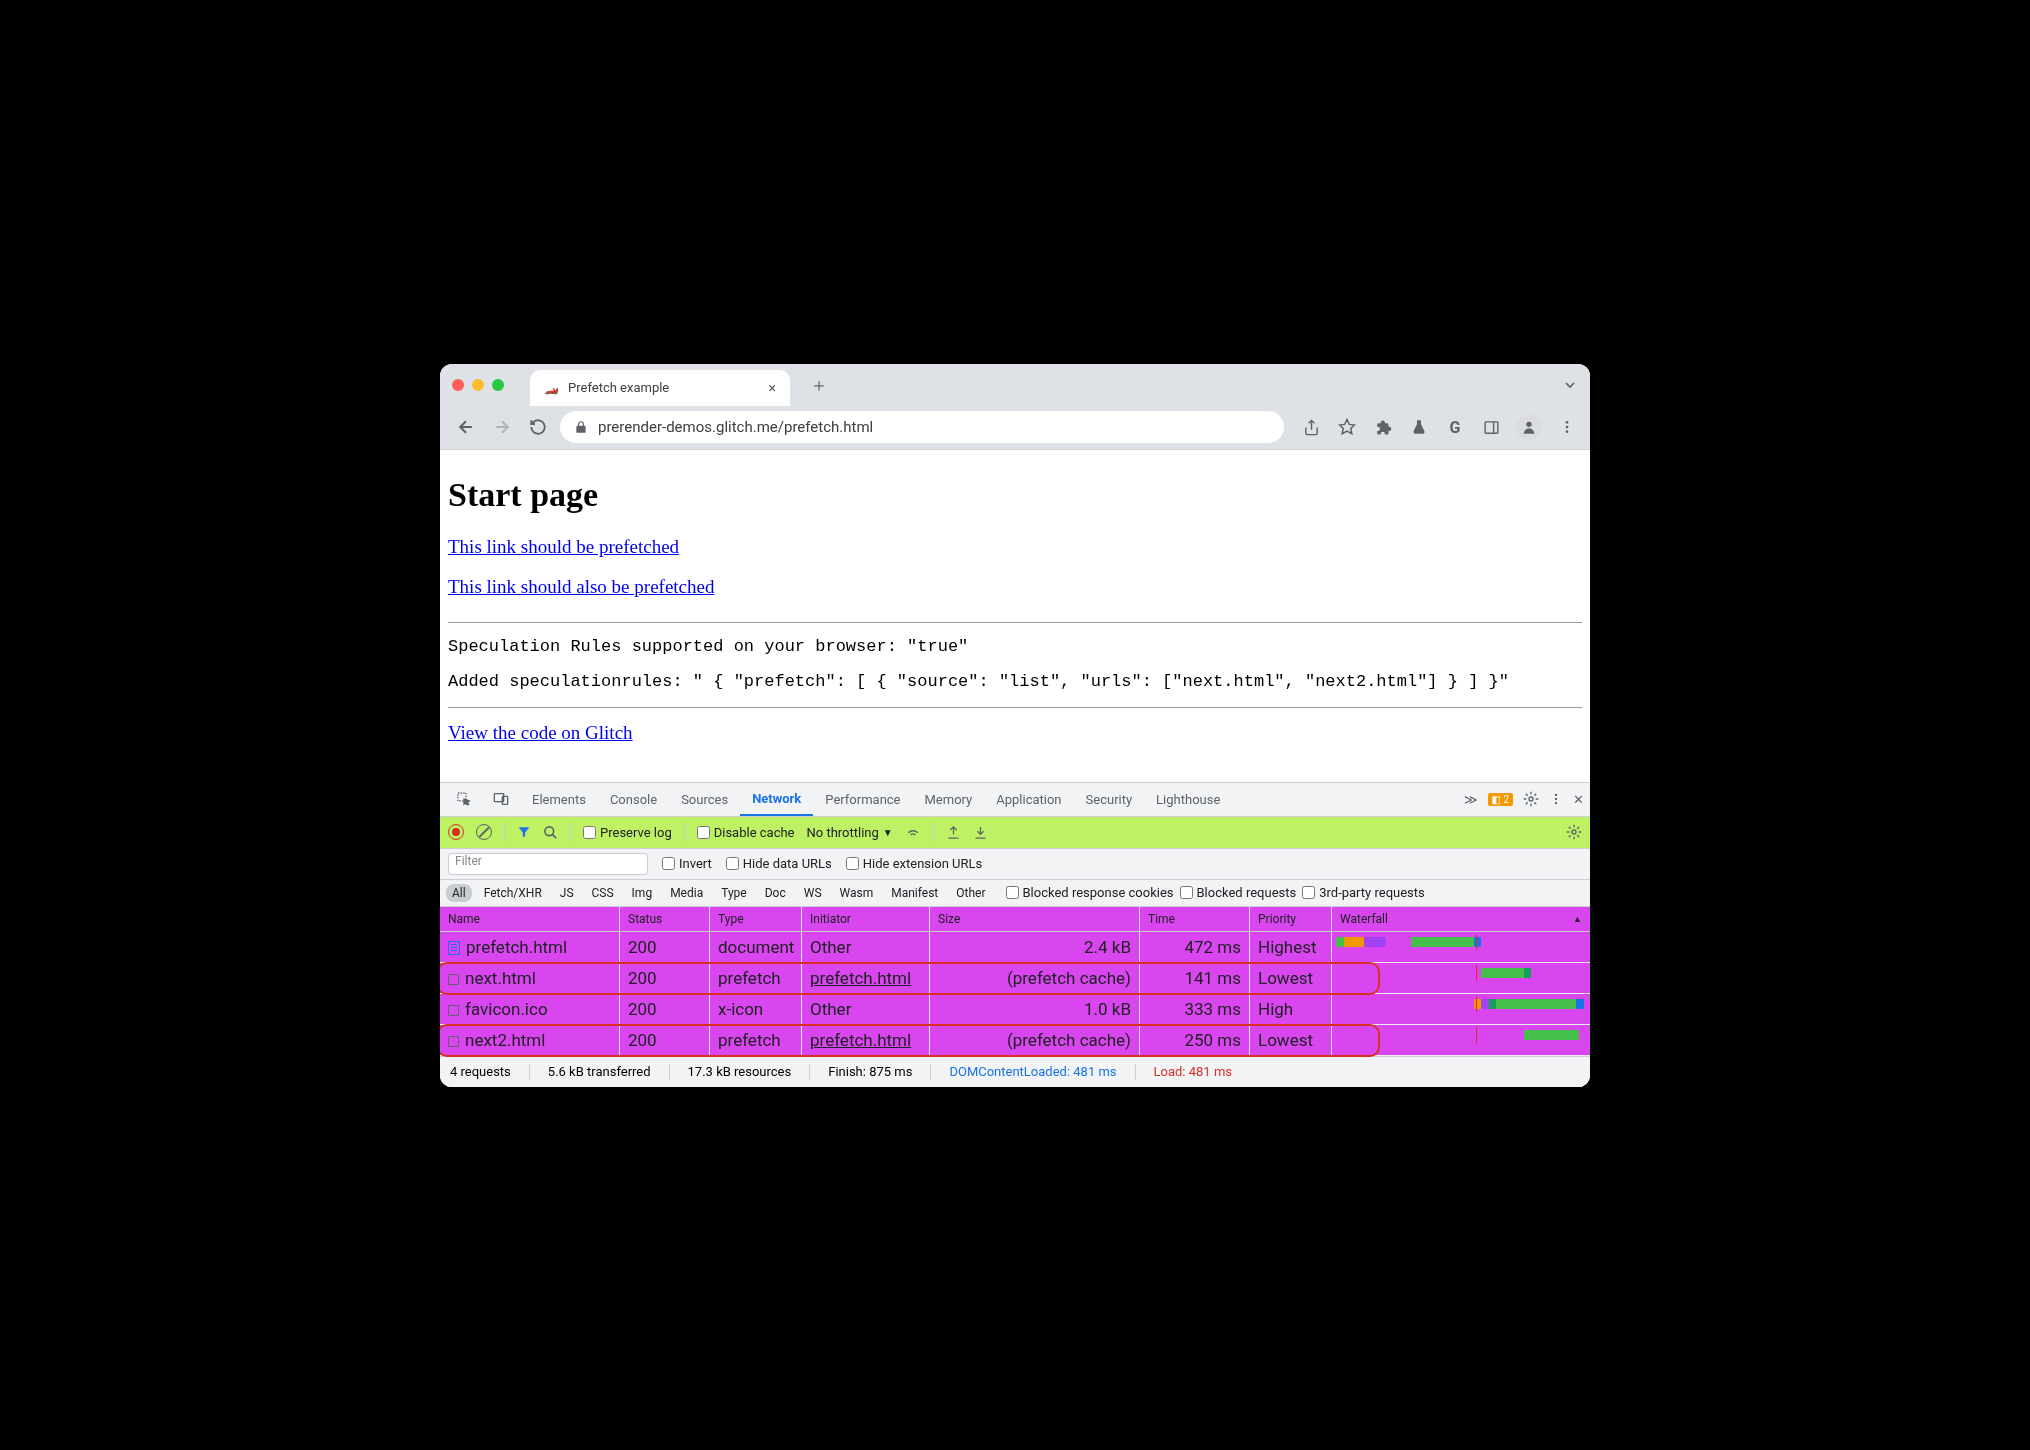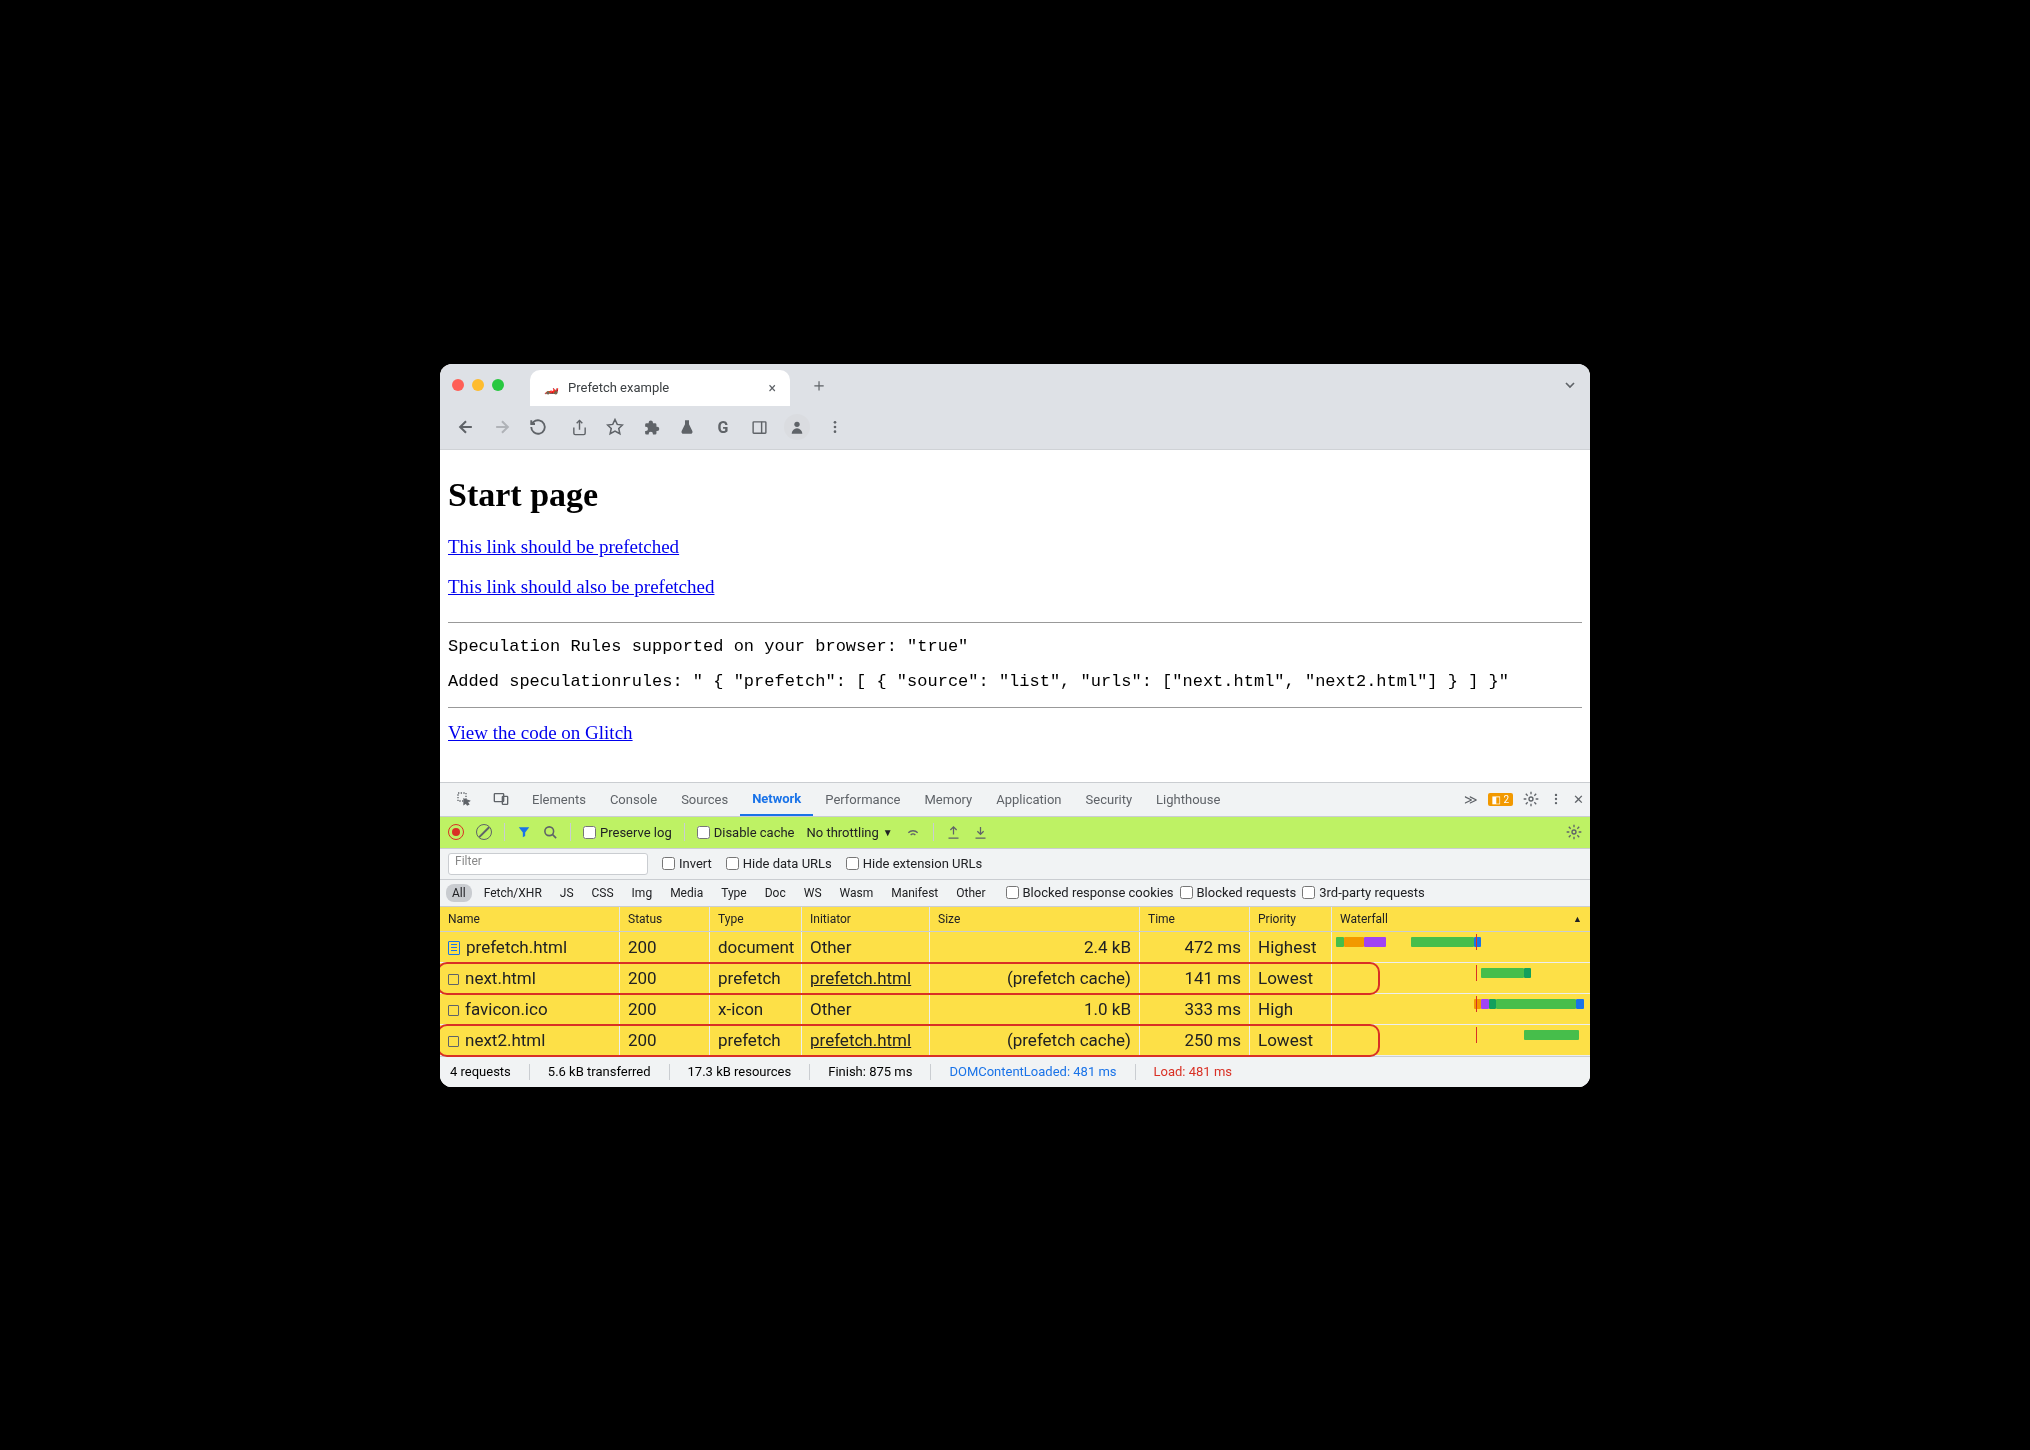--- a/index.html
+++ b/index.html
@@ -43,21 +43,21 @@
 .dt-toolbar .sep { width: 1px; height: 18px; background: #cacdd1; }
 .funnel { color: #1a73e8; cursor:pointer; }
 .cb { display: flex; align-items: center; gap: 4px; color: #202124; }
 .cb input { width: 13px; height: 13px; }
 .select { display: flex; align-items: center; gap: 4px; color: #202124; cursor:pointer; }
 .dt-filter { display: flex; align-items: center; border-bottom: 1px solid #cacdd1; padding: 4px 8px; gap: 14px; background: #f1f3f4; flex-wrap: wrap; min-height:30px; }
 .filter-input { width: 200px; height: 22px; border: 1px solid #cacdd1; border-radius: 3px; padding: 0 6px; font-size: 12px; background:#fff; color:#888; }
 .dt-types { display: flex; align-items: center; border-bottom: 1px solid #cacdd1; padding: 4px 6px; gap: 6px; background: #f1f3f4; flex-wrap:wrap; }
 .type-chip { padding: 2px 6px; border-radius: 8px; cursor: pointer; color: #202124; font-size:12px; }
 .type-chip.active { background: #c9ccd0; }
-.grid { background: #fde047; border-bottom: 1px solid #cacdd1; }
+.grid { background: #d946ef; border-bottom: 1px solid #cacdd1; }
 .grid-head, .grid-row { display: grid; grid-template-columns: 180px 90px 92px 128px 210px 110px 82px 1fr; }
 .grid-head { border-bottom: 1px solid #cacdd1; }
 .grid-head > div { padding: 5px 8px; font-size: 12px; color: #202124; border-right: 1px solid #e3e5e8; display:flex; align-items:center; gap:4px; }
 .grid-row > div { padding: 5px 8px; font-size: 17px; color: #202124; border-right: 1px solid #eceef0; border-bottom: 1px solid #eceef0; white-space:nowrap; overflow:hidden; }
 .grid-row > div:last-child, .grid-head > div:last-child { border-right:none; }
 .right { text-align: right; }
 .muted { color: #5f6368; }
 .link-init { color: #202124; text-decoration: underline; }
 .row-checkbox { display:inline-block; width:11px; height:11px; border:1.2px solid #5f6368; border-radius:1px; margin-right:6px; vertical-align:-1px; }
 .doc-ic { display:inline-block; width:12px; height:14px; border:1px solid #1a73e8; border-radius:1px; margin-right:6px; vertical-align:-2px; position:relative;}
@@ -109,20 +109,28 @@
       <svg width="20" height="20" viewBox="0 0 24 24" fill="none" stroke="currentColor" stroke-width="2.5">
           <line x1="5" y1="12" x2="19" y2="12"></line>
           <polyline points="12 5 19 12 12 19"></polyline>
         </svg>
     </div>
     <div class="nav-btn">
       <svg width="18" height="18" viewBox="0 0 24 24" fill="none" stroke="currentColor" stroke-width="2.5">
           <path d="M3 12a9 9 0 1 0 3-6.7L3 8"></path>
           <polyline points="3 3 3 8 8 8"></polyline>
         </svg>
+    </div>
+    <div class="url-pill">
+      <span class="lock">
+        <svg width="14" height="14" viewBox="0 0 24 24" fill="currentColor">
+            <path d="M12 2a5 5 0 0 0-5 5v3H6a2 2 0 0 0-2 2v8a2 2 0 0 0 2 2h12a2 2 0 0 0 2-2v-8a2 2 0 0 0-2-2h-1V7a5 5 0 0 0-5-5zm-3 5a3 3 0 1 1 6 0v3H9z"></path>
+          </svg>
+      </span>
+      <span>prerender-demos.glitch.me/prefetch.html</span>
     </div>
     <div class="toolbar-icons">
       <div class="ic">
           <svg width="17" height="17" viewBox="0 0 24 24" fill="none" stroke="currentColor" stroke-width="2">
             <path d="M4 12v8a2 2 0 0 0 2 2h12a2 2 0 0 0 2-2v-8"></path>
             <polyline points="16 6 12 2 8 6"></polyline>
             <line x1="12" y1="2" x2="12" y2="15"></line>
           </svg>
         </div>
       <div class="ic">

